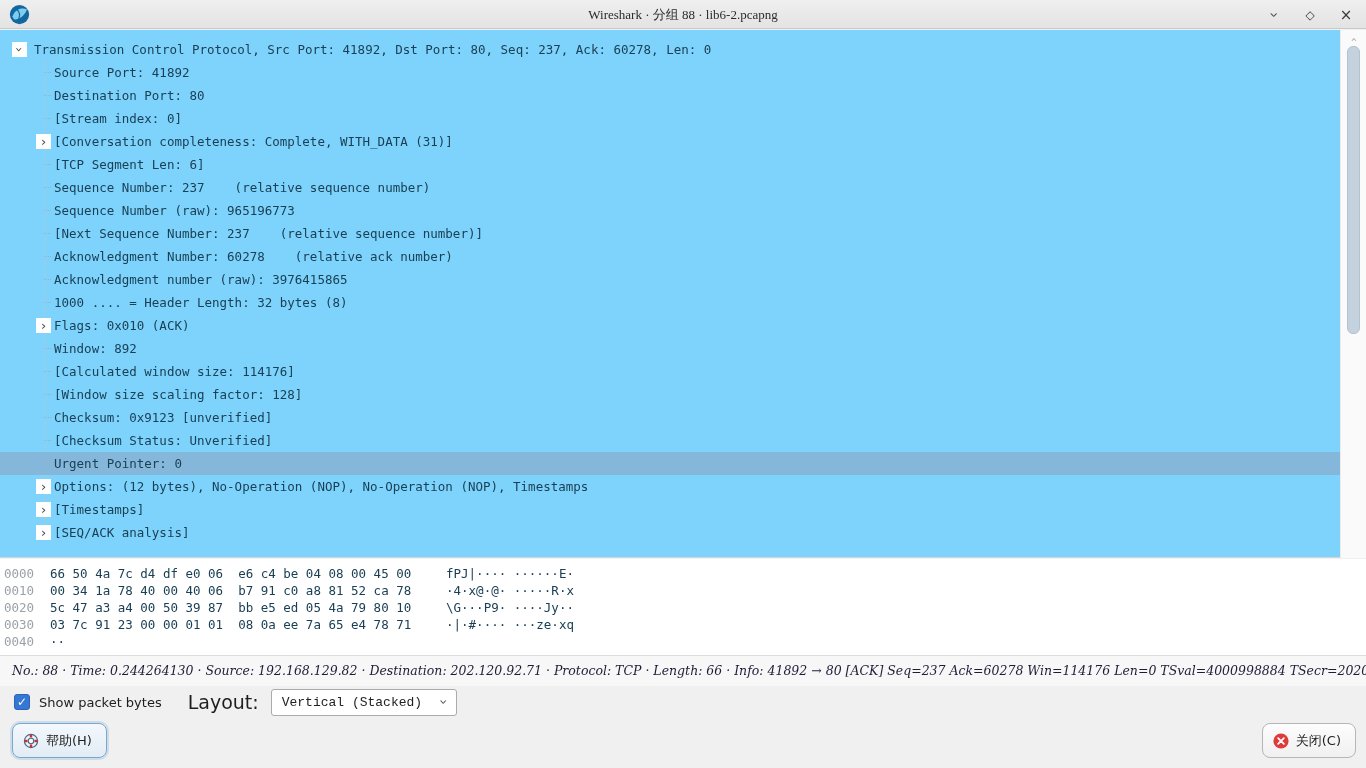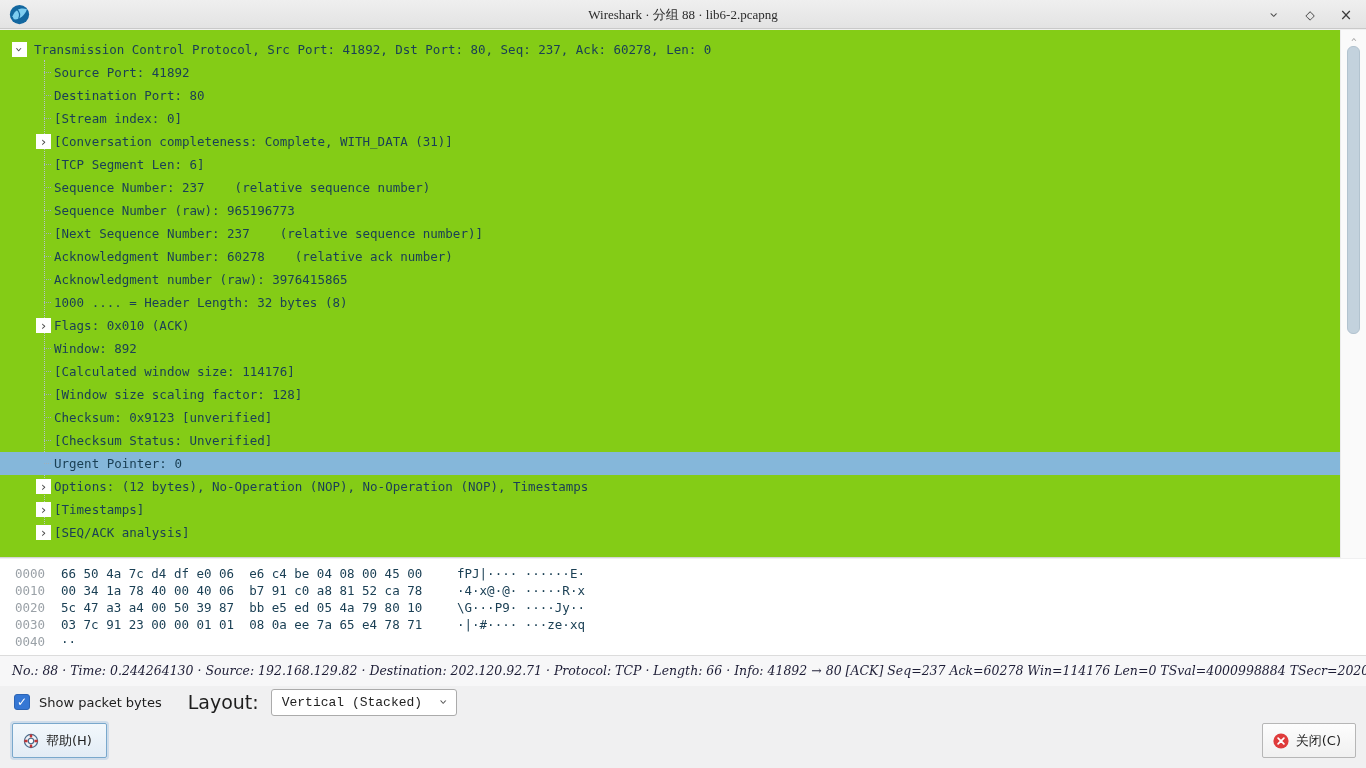--- a/index.html
+++ b/index.html
@@ -13,21 +13,21 @@
   .win-title { position:absolute; left:0; right:0; top:0; line-height:29px; text-align:center;
                font-size:13px; color:#2b2b2b;font-family:Liberation Serif, serif; }
   .win-controls { position:absolute; right:12px; top:0; height:29px; display:flex;
                   align-items:center; gap:20px; color:#3c3c3c; }
   .wc { width:16px; height:18px; line-height:18px; text-align:center; font-size:13px; cursor:default; }
   .wc.min { transform:rotate(90deg); font-size:15px; color:#4a4a4a; }
   .wc.max { font-size:12px; }
   .wc.cls { font-size:15px; }
 
   
-  .detail { position:absolute; top:30px; left:0; width:1366px; height:528px; background:#84cc16;
+  .detail { position:absolute; top:30px; left:0; width:1366px; height:528px; background:#7dd3fc;
             border-bottom:1px solid #d6d6d6; }
   .viewport { position:absolute; top:0; left:0; right:26px; bottom:0; overflow:hidden; padding-top:8px; }
   .guide { position:absolute; left:44px; top:30px; height:472px; width:0;
            border-left:1px dotted #b8c3ca; }
   .row { position:relative; height:23px; line-height:23px; font-family:"DejaVu Sans Mono", monospace;
          font-size:12.5px; color:#1b4055; cursor:default; }
   .row .lbl { white-space:pre; }
   .row.root { padding-left:34px; }
   .row.child { padding-left:54px; }
   .row.child::before { content:""; position:absolute; left:44px; top:11px; width:7px;
@@ -44,21 +44,21 @@
   .vscroll { position:absolute; top:0; right:0; width:26px; height:528px; background:#fafafa;
              border-left:1px solid #ececec; }
   .scroll-up { position:absolute; top:3px; left:0; width:100%; text-align:center; color:#9a9a9a;
                font-size:11px; transform:rotate(-90deg); font-family:"DejaVu Sans",sans-serif; }
   .thumb { position:absolute; left:6px; top:16px; width:13px; height:288px; background:#c3d2dd;
            border-radius:6px; border:1px solid #b2c3cf; }
 
   
   .hexpane { position:absolute; top:559px; left:0; width:1366px; height:96px; background:#ffffff;
              padding-top:6px; }
-  .hex-row { display:flex; height:17px; line-height:17px; padding-left:15px;
+  .hex-row { display:flex; height:17px; line-height:17px; padding-left:4px;
              font-family:"DejaVu Sans Mono", monospace; font-size:12.5px; cursor:default; }
   .off { width:46px; color:#9aa1a7; }
   .bytes { width:396px; white-space:pre; color:#1b4055; }
   .ascii { white-space:pre; color:#1b4055; }
 
   
   .statusline { position:absolute; top:655px; left:0; width:1366px; height:31px; background:#f7f7f8;
                 border-top:1px solid #dcdcdc; line-height:30px; padding-left:12px;
                 font-family:"DejaVu Serif", serif; font-style:italic; font-size:12.5px;
                 color:#1d1d36; white-space:nowrap; }
@@ -73,21 +73,21 @@
   .layout-label { margin-left:26px; font-size:19px; color:#1e1e1e; }
   .select { margin-left:12px; width:186px; height:27px; background:#fff; border:1px solid #ababab;
             border-radius:3px; display:flex; align-items:center; padding:0 9px 0 10px;
             font-size:13px; color:#222; cursor:default; }
   .select .val { flex:1;font-family:Liberation Mono, monospace; }
   .sel-chev { transform:rotate(90deg); color:#555; font-size:14px;
               font-family:"DejaVu Sans",sans-serif; }
 
   
   .btnrow { position:absolute; top:720px; left:0; width:1366px; height:48px; }
-  .btn { position:absolute; height:35px; border-radius:2px; display:flex; align-items:center;
+  .btn { position:absolute; height:35px; border-radius:8px; display:flex; align-items:center;
          gap:7px; font-size:13px; color:#1e1e1e; font-family:"DejaVu Sans",sans-serif;
          cursor:default; }
   .btn.help { left:12px; top:3px; padding:0 14px 0 10px;
               background:linear-gradient(#f3f8fc,#e2ecf5);
               border:1px solid #79a8cc; box-shadow:0 0 0 2px rgba(120,170,215,.28); }
   .btn.close { right:10px; top:3px; padding:0 14px 0 10px;
                background:linear-gradient(#fdfdfd,#f0f0f0); border:1px solid #b6b6b6; }
   .btn svg { display:block; }
 </style>
 </head>

